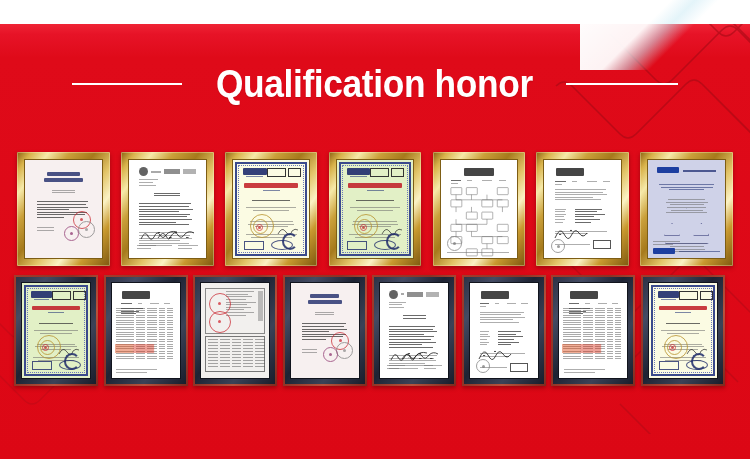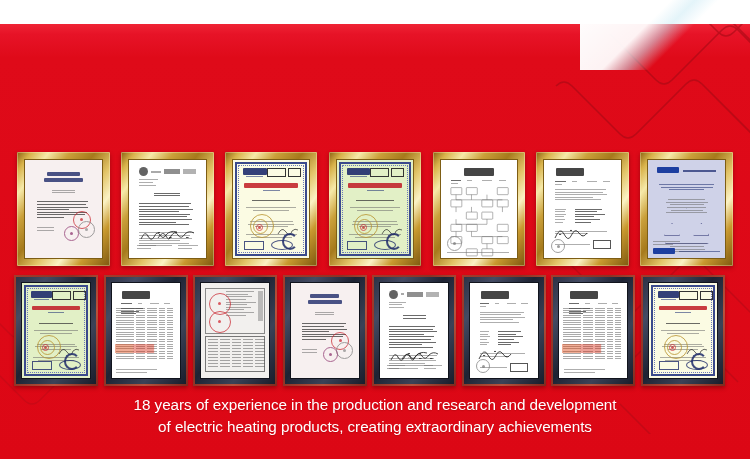--- a/index.html
+++ b/index.html
@@ -188,20 +188,25 @@
 
     <svg class="deco3" viewBox="0 0 160 150" fill="none" stroke="#aa0d17" stroke-width="1.4">
       <path d="M-6 14 L40 60 Q48 68 56 60 L104 12"></path>
       <path d="M10 82 L54 126 Q62 134 70 126 L118 78"></path>
     </svg>
   </div>
 
   <div class="top-white"></div>
   <div class="top-white-fade"></div>
 
+  <div class="title-row">
+    <span class="rule left"></span>
+    <span class="title-text">Qualification honor</span>
+    <span class="rule right"></span>
+  </div>
 
   <div class="row" id="row1">
       <div class="cert">
         <div class="frame-gold">
           <div class="mat">
             <div class="paper pink">
               <div style="padding:12% 10% 0 10%">
                 <div class="hdr-cn" style="width:62%"></div>
                 <div class="hdr-cn" style="width:74%"></div>
                 <div style="height:4px"></div>
@@ -1261,18 +1266,14 @@
                   <span style="width:20px;height:8px;border:1px solid #1e2a6a;border-radius:50%;opacity:.8"></span>
                 </div>
                 <div style="position:absolute;right:15%;bottom:8%;width:12px;height:13px;border:2px solid #1e2a6a;border-radius:50%;border-right-color:transparent;opacity:.85"></div>
               </div>
             </div>
           </div>
         </div>
       </div>
     </div>
 
-  <div class="caption">
-    <span class="ln">18 years of experience in the production and research and development</span>
-    <span class="ln">of electric heating products, creating extraordinary achievements</span>
-  </div>
 
 </div>
 
 </body></html>

